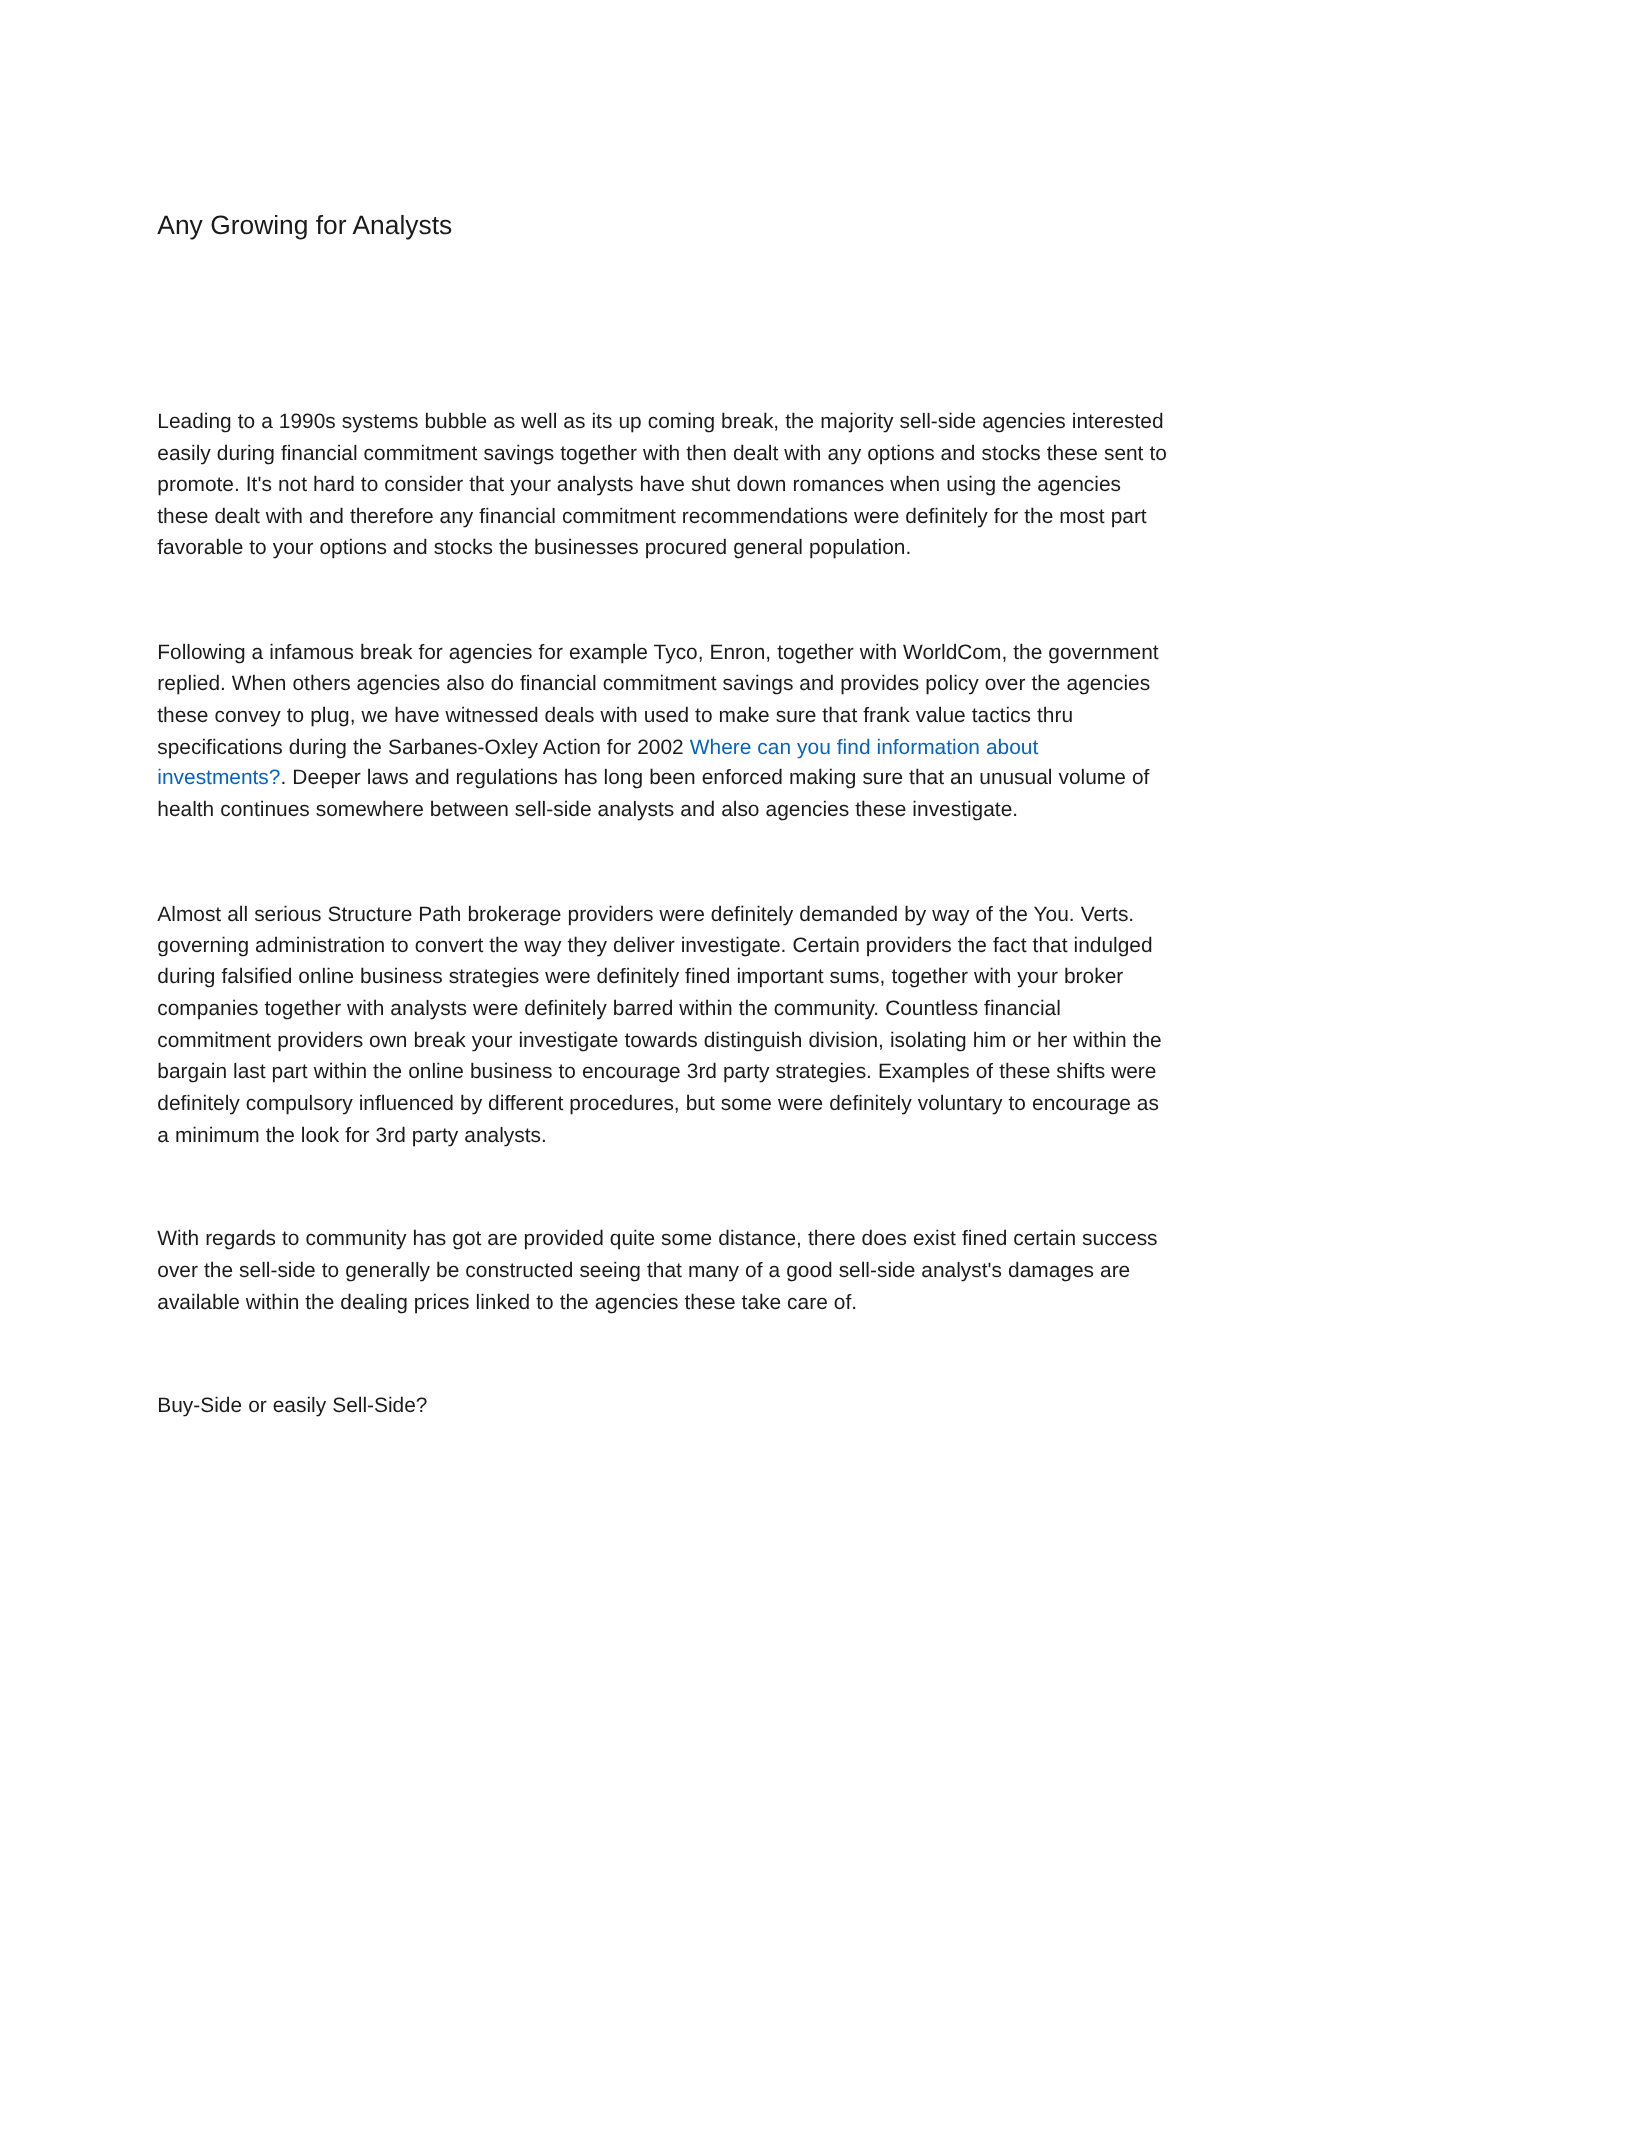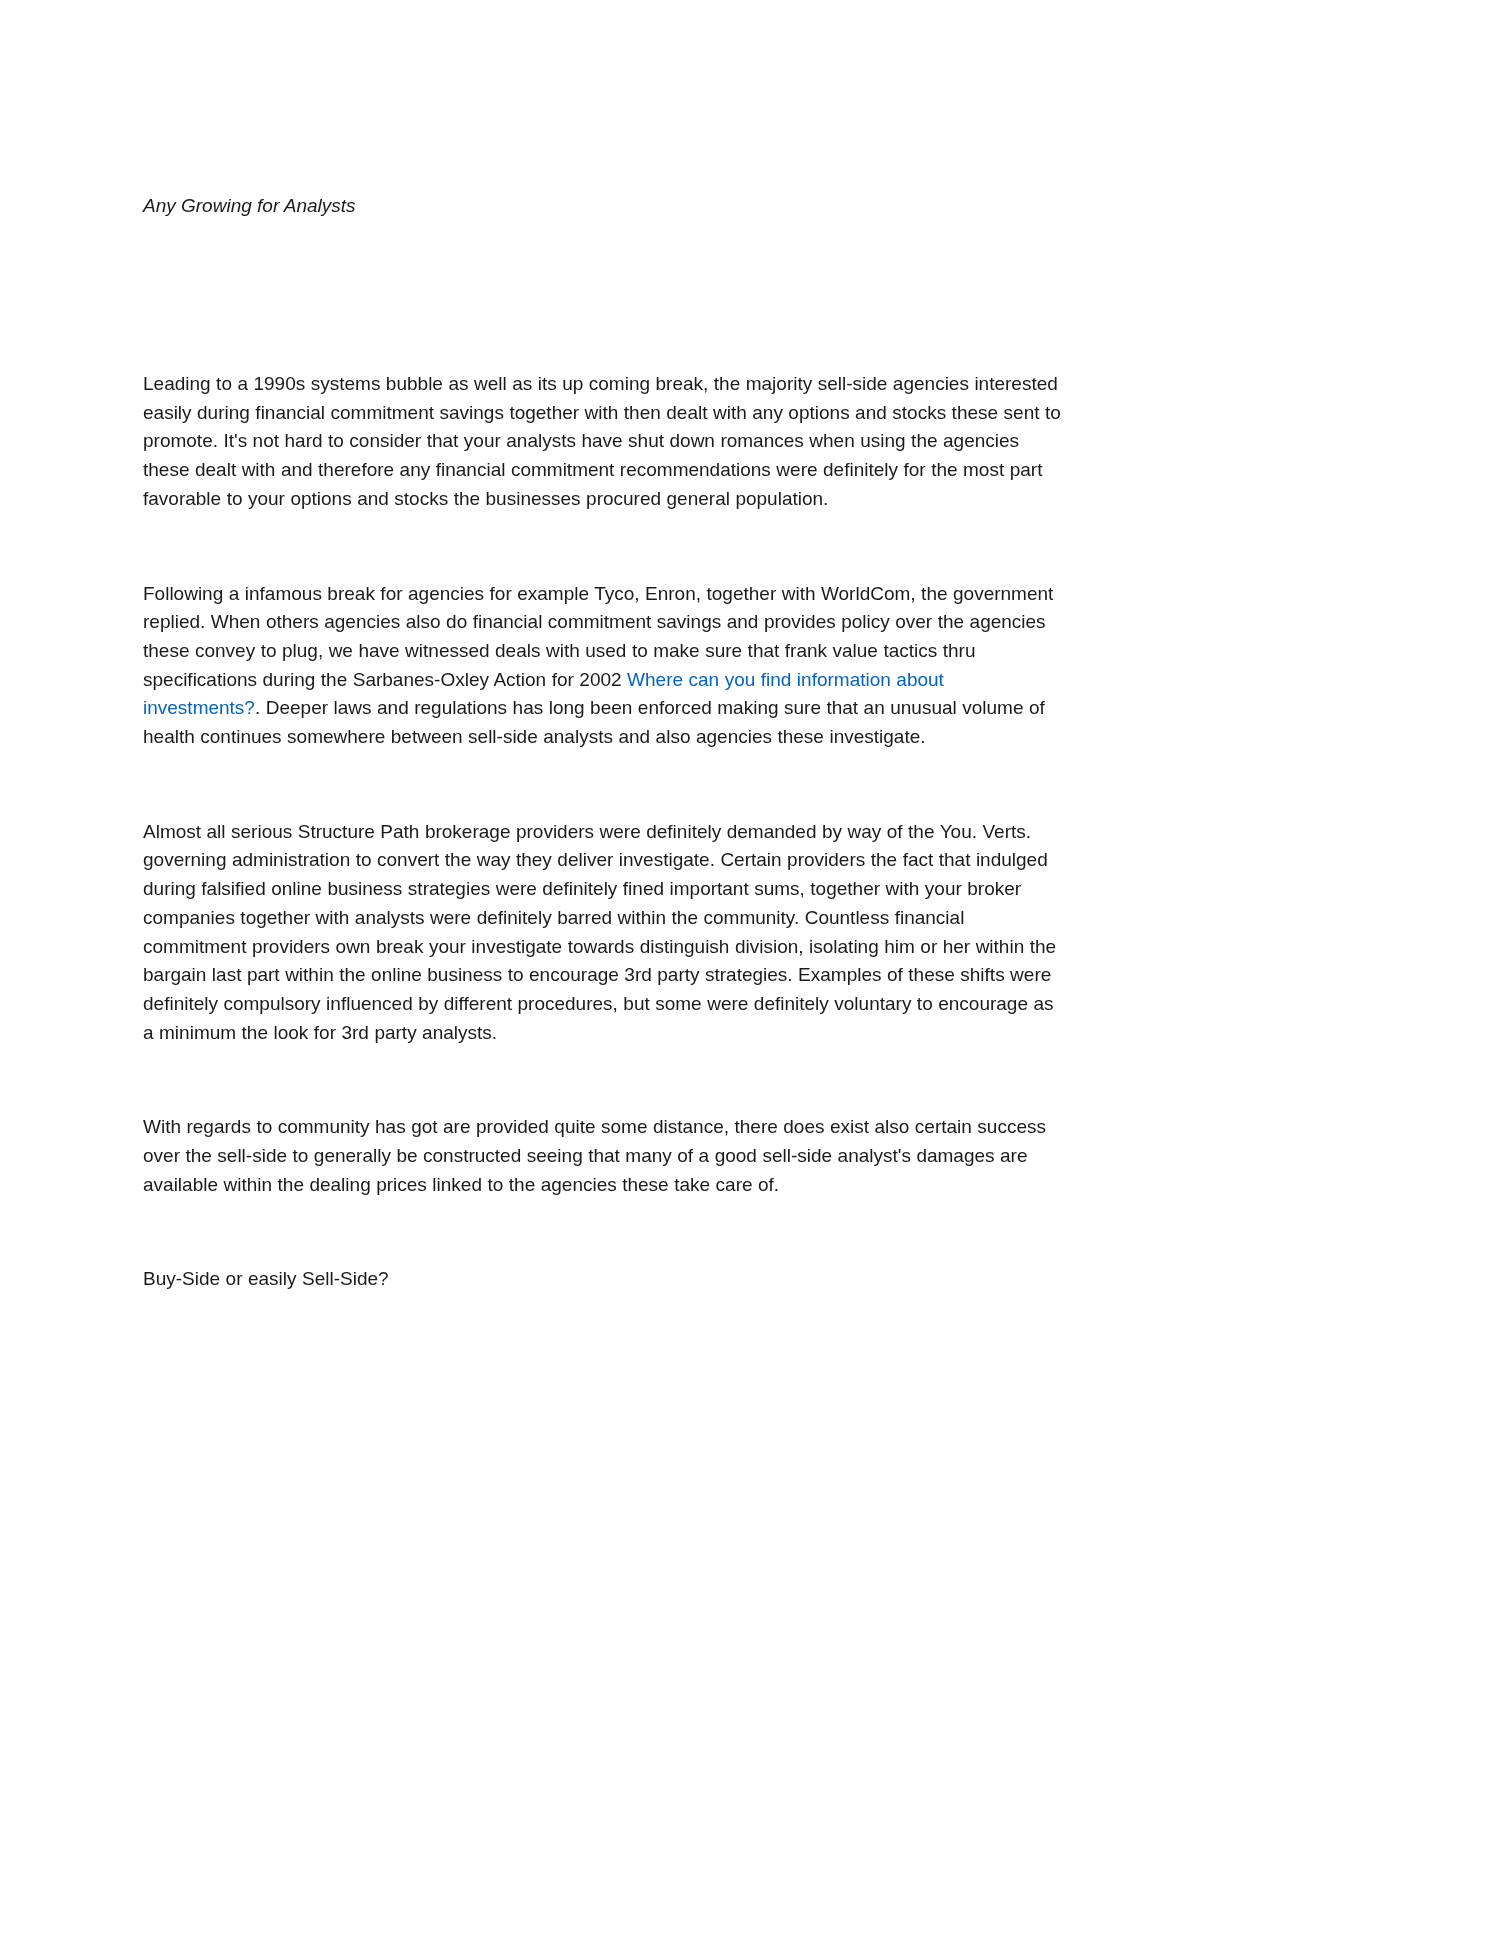--- a/index.html
+++ b/index.html
@@ -13,26 +13,25 @@
       font-family: "Liberation Sans", sans-serif;
       color: #1b1b1b;
       -webkit-font-smoothing: antialiased;
     }
     .page {
       box-sizing: border-box;
       padding: 192px 0 60px 143px;
       width: 1080px;
     }
     .doc-title {
-      font-size: 19px;
+      font-size: 24px;
       line-height: 28px;
       font-weight: 400;
       margin: 0 0 150px 0;
       max-width: 920px;
-      font-style: italic;
     }
     .doc-paragraph {
       font-size: 19px;
       line-height: 28.7px;
       margin: 0 0 66px 0;
       max-width: 920px;
       word-spacing: 0.2px;
     }
     .doc-link {
       color: #0563C1;
@@ -45,18 +44,18 @@
 <div class="page">
 
   <div class="doc-title">Any Growing for Analysts</div>
 
   <p class="doc-paragraph">Leading to a 1990s systems bubble as well as its up coming break, the majority sell-side agencies interested easily during financial commitment savings together with then dealt with any options and stocks these sent to promote. It's not hard to consider that your analysts have shut down romances when using the agencies these dealt with and therefore any financial commitment recommendations were definitely for the most part favorable to your options and stocks the businesses procured general population.</p>
 
   <p class="doc-paragraph"><span>Following a infamous break for agencies for example Tyco, Enron, together with WorldCom, the government replied. When others agencies also do financial commitment savings and provides policy over the agencies these convey to plug, we have witnessed deals with used to make sure that frank value tactics thru specifications during the Sarbanes-Oxley Action for 2002 </span><a class="doc-link">Where can you find information about investments?</a><span>. Deeper laws and regulations has long been enforced making sure that an unusual volume of health continues somewhere between sell-side analysts and also agencies these investigate.</span></p>
 
   <p class="doc-paragraph">Almost all serious Structure Path brokerage providers were definitely demanded by way of the You. Verts. governing administration to convert the way they deliver investigate. Certain providers the fact that indulged during falsified online business strategies were definitely fined important sums, together with your broker companies together with analysts were definitely barred within the community. Countless financial commitment providers own break your investigate towards distinguish division, isolating him or her within the bargain last part within the online business to encourage 3rd party strategies. Examples of these shifts were definitely compulsory influenced by different procedures, but some were definitely voluntary to encourage as a minimum the look for 3rd party analysts.</p>
 
-  <p class="doc-paragraph">With regards to community has got are provided quite some distance, there does exist also certain success over the sell-side to generally be constructed seeing that many of a good sell-side analyst's damages are available within the dealing prices linked to the agencies these take care of.</p>
+  <p class="doc-paragraph">With regards to community has got are provided quite some distance, there does exist fined certain success over the sell-side to generally be constructed seeing that many of a good sell-side analyst's damages are available within the dealing prices linked to the agencies these take care of.</p>
 
 
   <p class="doc-paragraph">Buy-Side or easily Sell-Side?</p>
 
 </div>
 
 </body></html>

